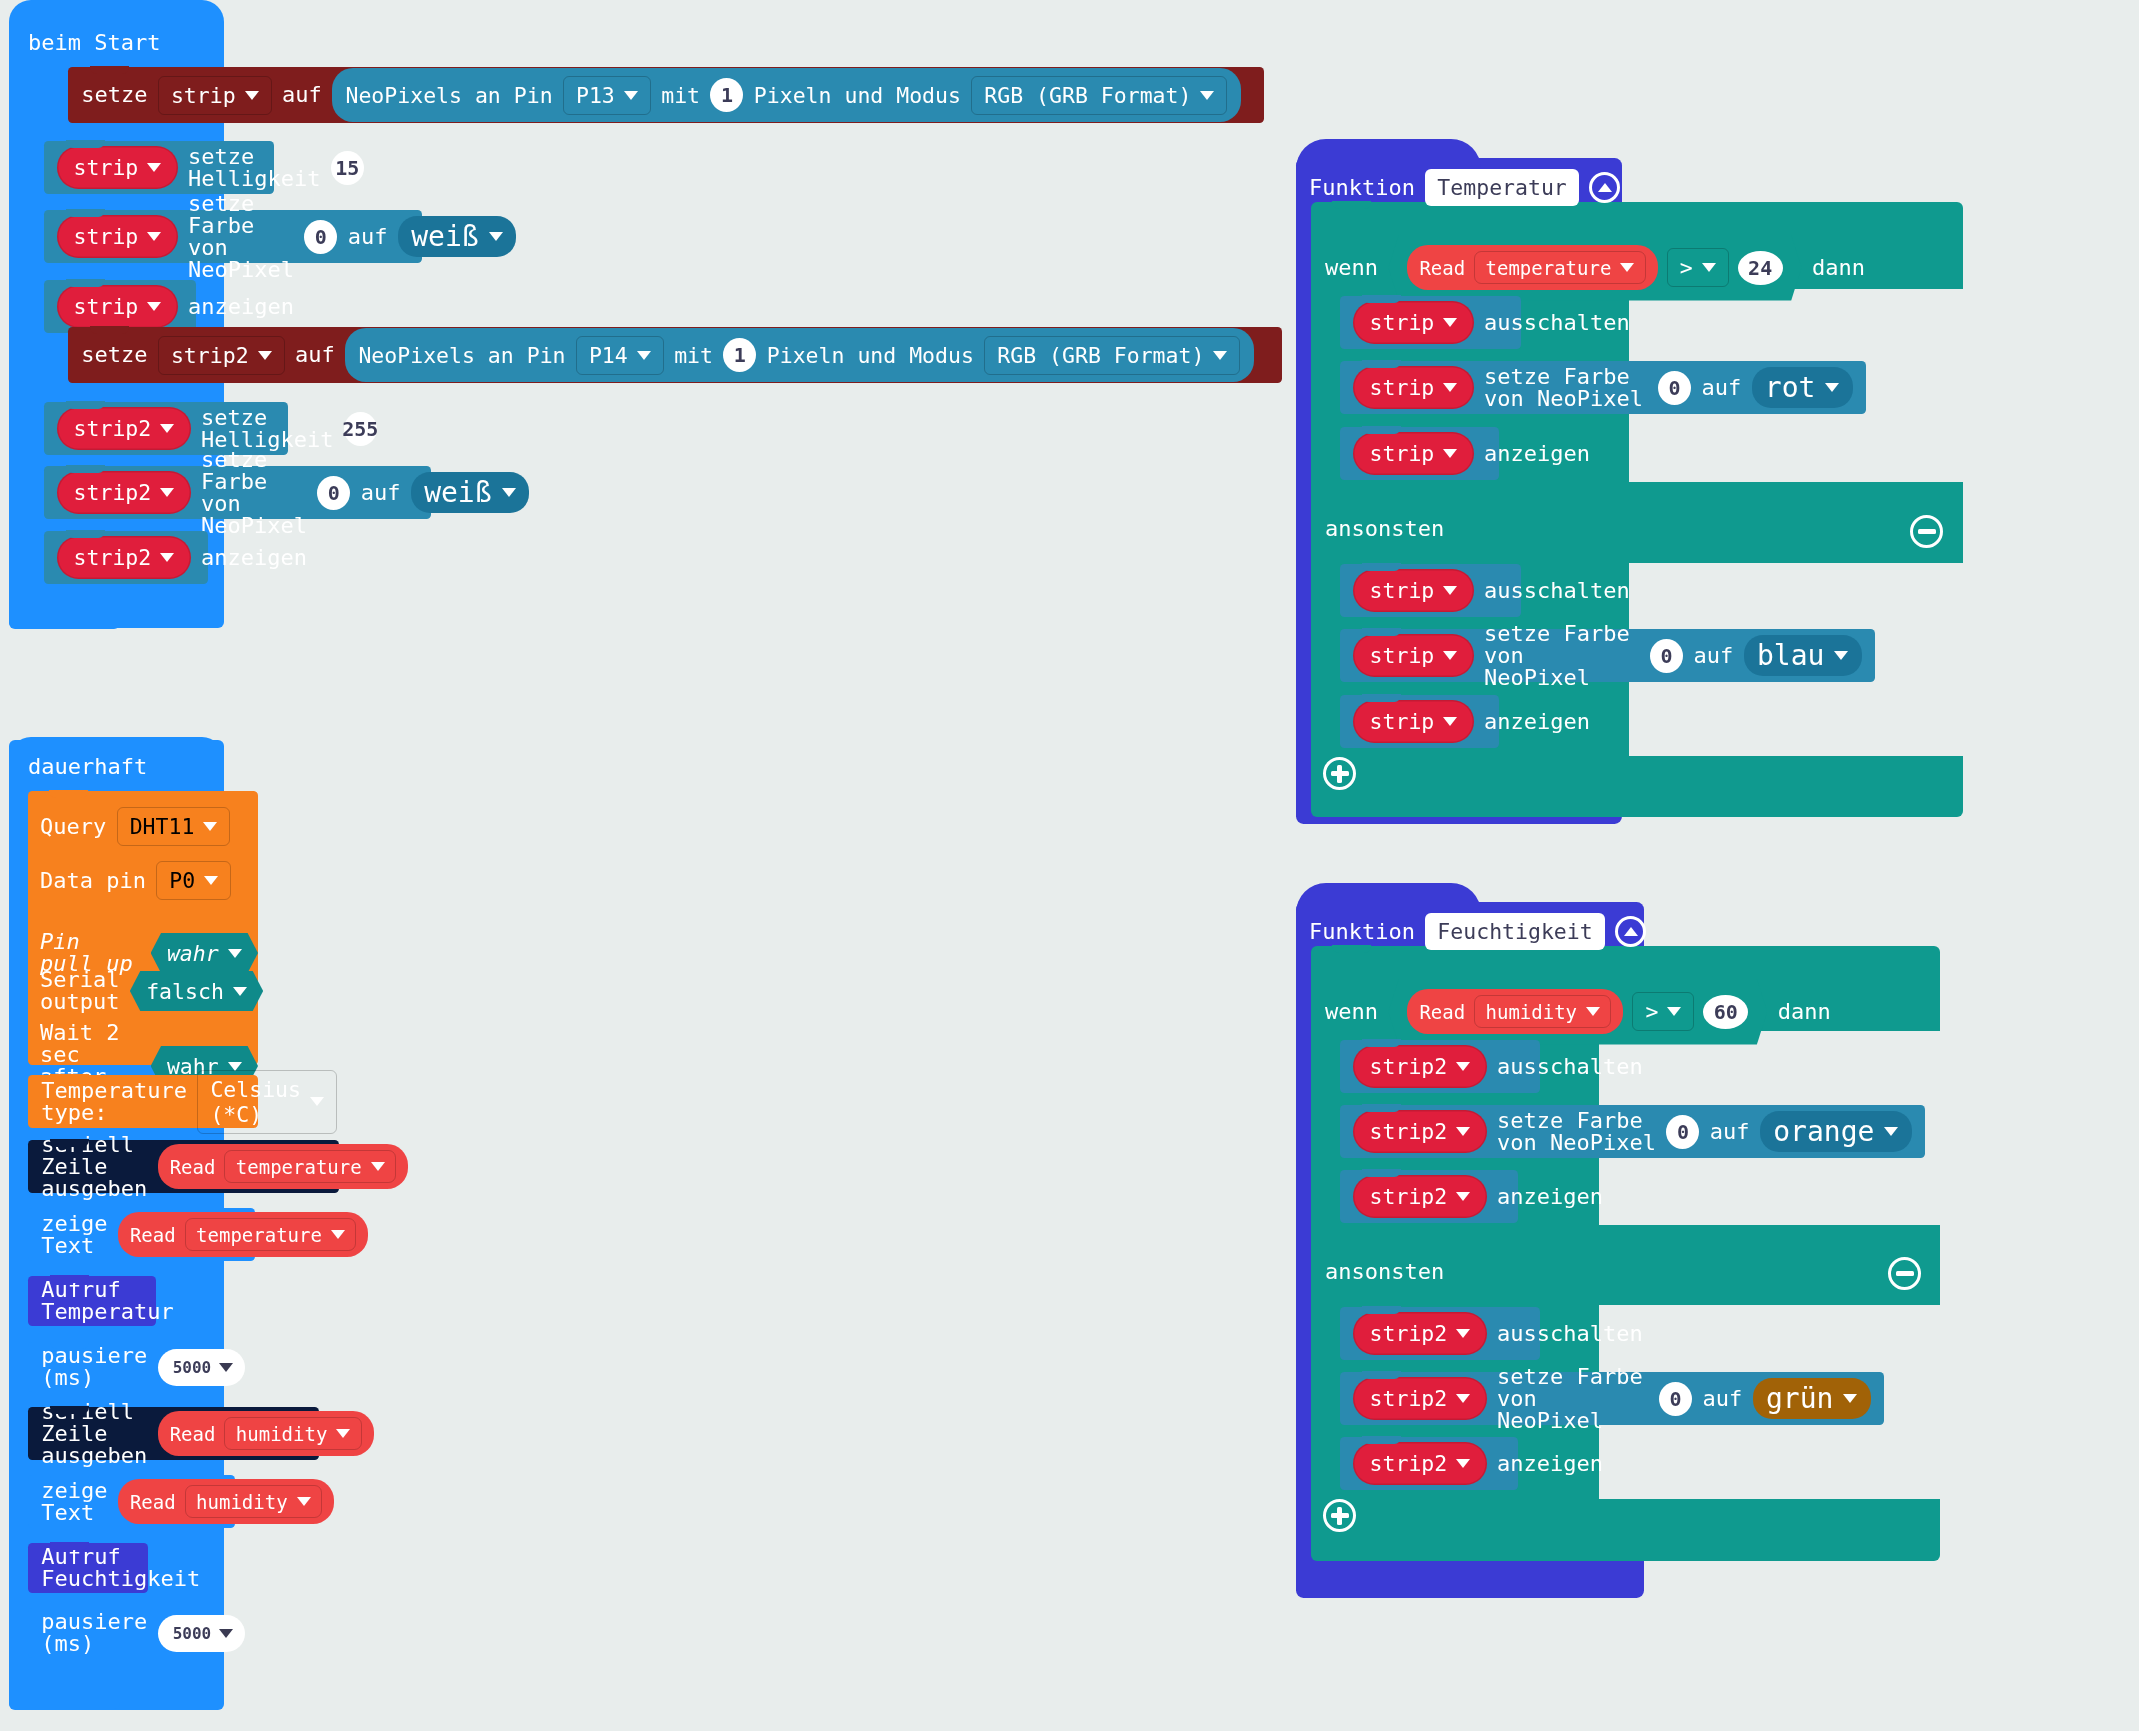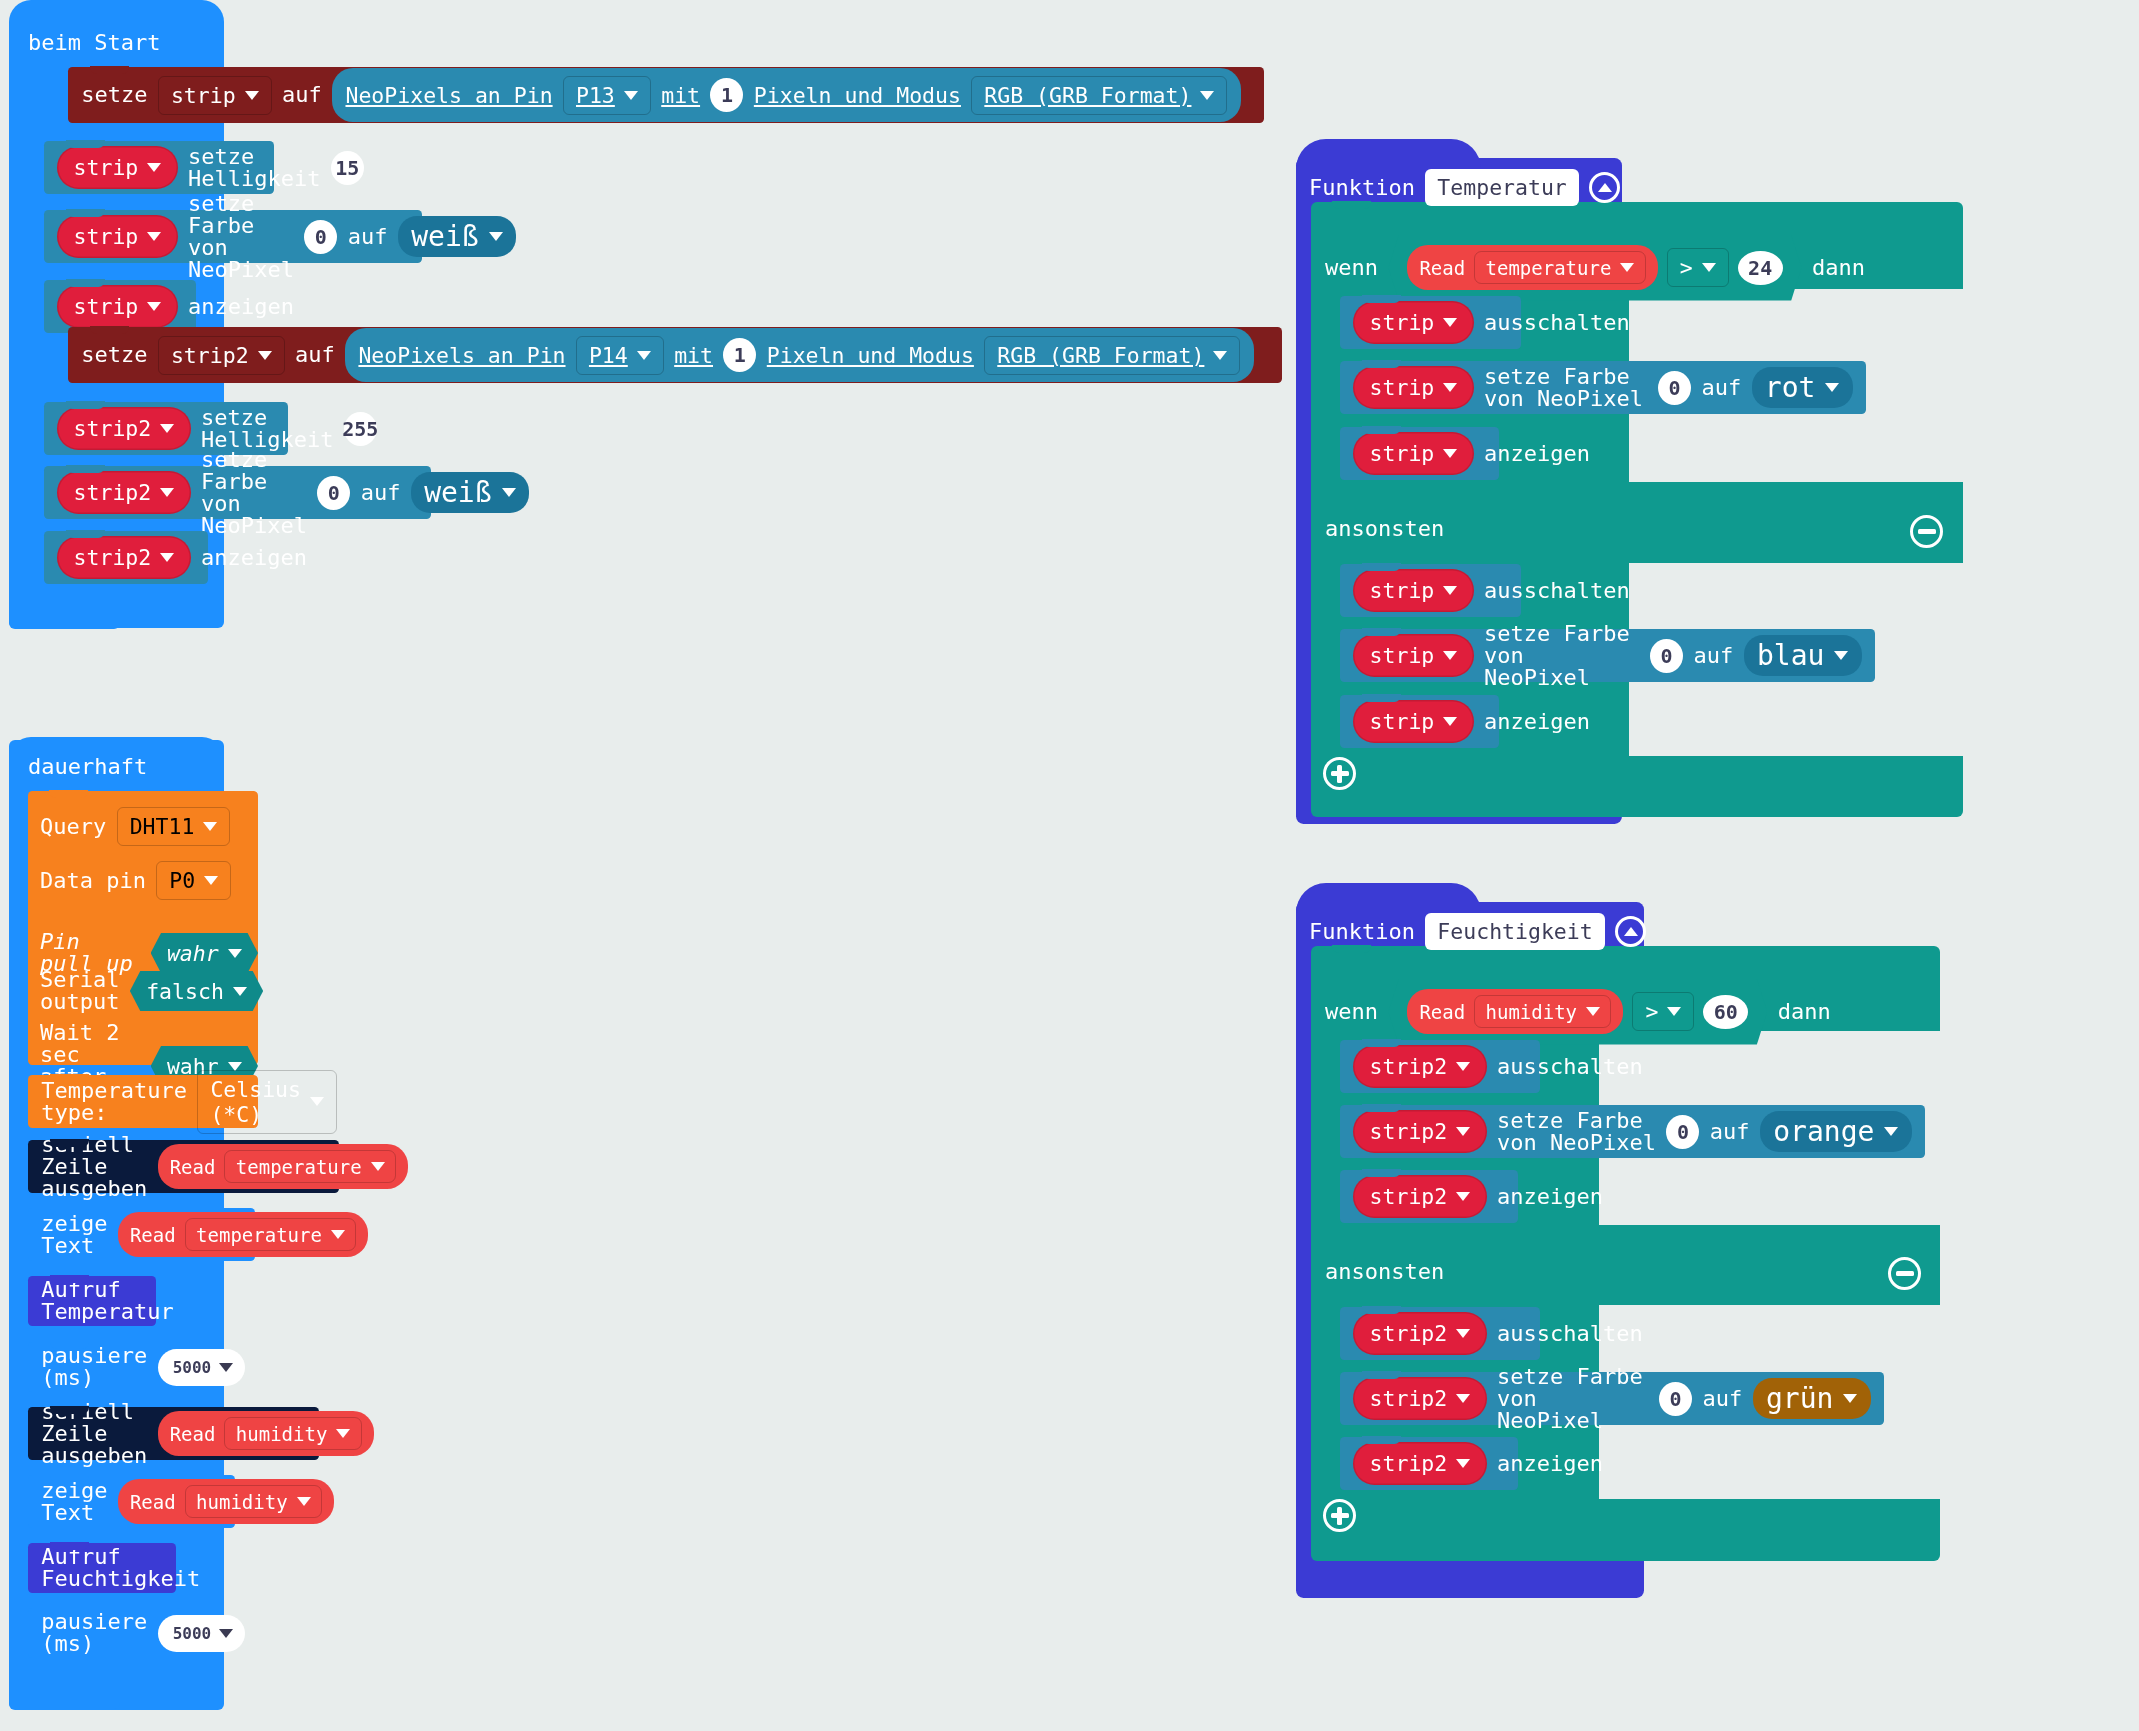--- a/index.html
+++ b/index.html
@@ -79,21 +79,21 @@
     border:1.5px solid rgba(0,0,0,0.20);
     border-radius:6px;
     padding:6px 12px;
     font-size:21.5px;
   }
 
   
   .rep {
     display:inline-flex; align-items:center; gap:10.4px;
     background:#2a8ab0; border-radius:21px; padding:7.4px 13.3px;
-    font-size:21.5px; color:#fff;text-decoration:underline;
+    font-size:21.5px; color:#fff;
   }
 
   
   .varpill {
     display:inline-flex; align-items:center; gap:9px;
     background:#e01e3c; border-radius:22px; padding:9px 16.3px;
     font-size:21.5px; color:#fff; box-shadow: inset 0 0 0 1.5px rgba(0,0,0,0.12);
   }
 
   
@@ -394,21 +394,21 @@
       <span class="lbl">zeige Text</span>
       <span class="readrep">
         <span>Read</span>
         <span class="inner">
           <span>humidity</span>
           <i class="caret"></i>
         </span>
       </span>
     </div>
 
-    <div class="stmt b-func-call" style="left:28px;top:1543px;height:50px;width:148px;">
+    <div class="stmt b-func-call" style="left:28px;top:1543px;height:50px;width:120px;">
       <span class="lbl">Aufruf Feuchtigkeit</span>
     </div>
 
     <div class="stmt b-basic" style="left:28px;top:1608px;height:50px;width:153px;">
       <span class="lbl">pausiere (ms)</span>
       <span class="numpill">
         <span>5000</span>
         <i class="caret dark"></i>
       </span>
     </div>

